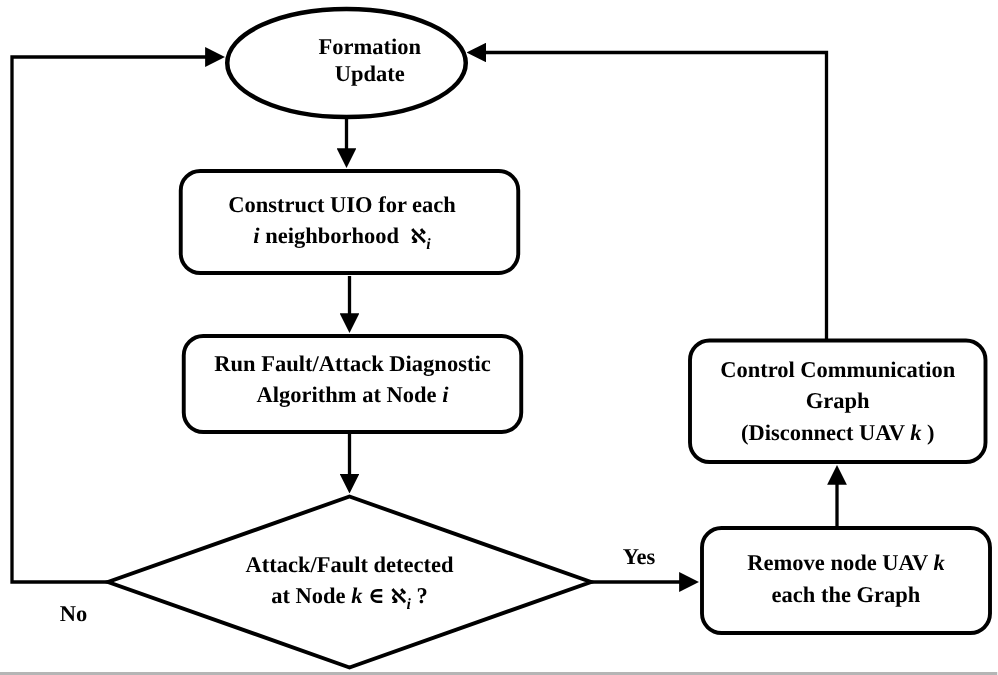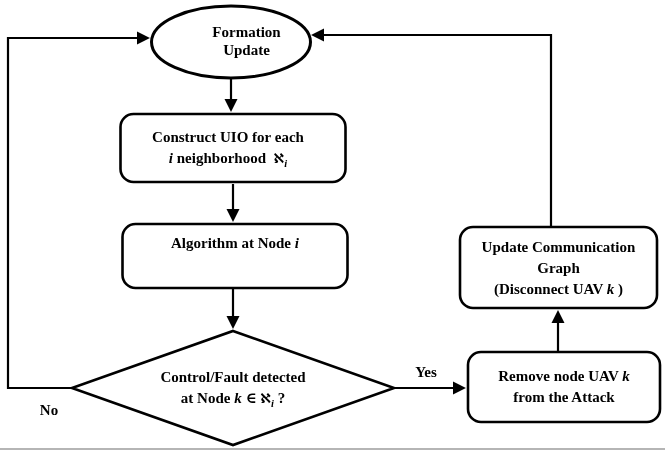--- a/index.html
+++ b/index.html
@@ -67,35 +67,36 @@
     <span class="ln">Formation</span>
     <span class="ln">Update</span>
   </div>
 
   <div class="t" style="left:120px; top:127px; width:216px;">
     <span class="ln">Construct UIO for each</span>
     <span class="ln"><span class="iv">i</span><span> neighborhood&nbsp; </span><span class="aleph">ℵ</span><sub class="sub">i</sub></span>
   </div>
 
   <div class="t" style="left:122px; top:233px; width:226px;">
+    <span class="ln">Run Fault/Attack Diagnostic</span>
     <span class="ln"><span>Algorithm at Node </span><span class="iv">i</span></span>
   </div>
 
   <div class="t" style="left:133px; top:367px; width:200px;">
-    <span class="ln">Control/Fault detected</span>
+    <span class="ln">Attack/Fault detected</span>
     <span class="ln"><span>at Node </span><span class="iv">k</span><span>&nbsp;∈&nbsp;</span><span class="aleph">ℵ</span><sub class="sub">i</sub><span>&nbsp;?</span></span>
   </div>
 
   <div class="t" style="left:468px; top:366px; width:192px;">
     <span class="ln"><span>Remove node UAV </span><span class="iv">k</span></span>
-    <span class="ln">from the Attack</span>
+    <span class="ln">each the Graph</span>
   </div>
 
   <div class="t" style="left:460px; top:237px; width:197px;">
-    <span class="ln">Update Communication</span>
+    <span class="ln">Control Communication</span>
     <span class="ln">Graph</span>
     <span class="ln"><span>(Disconnect UAV </span><span class="iv">k</span><span>&nbsp;)</span></span>
   </div>
 
   <div class="t edge-label" style="left:403px; top:362px; width:46px;">Yes</div>
   <div class="t edge-label" style="left:30px; top:366px; width:38px;margin-top:34px;">No</div>
 
 </div>
 
 </body></html>

